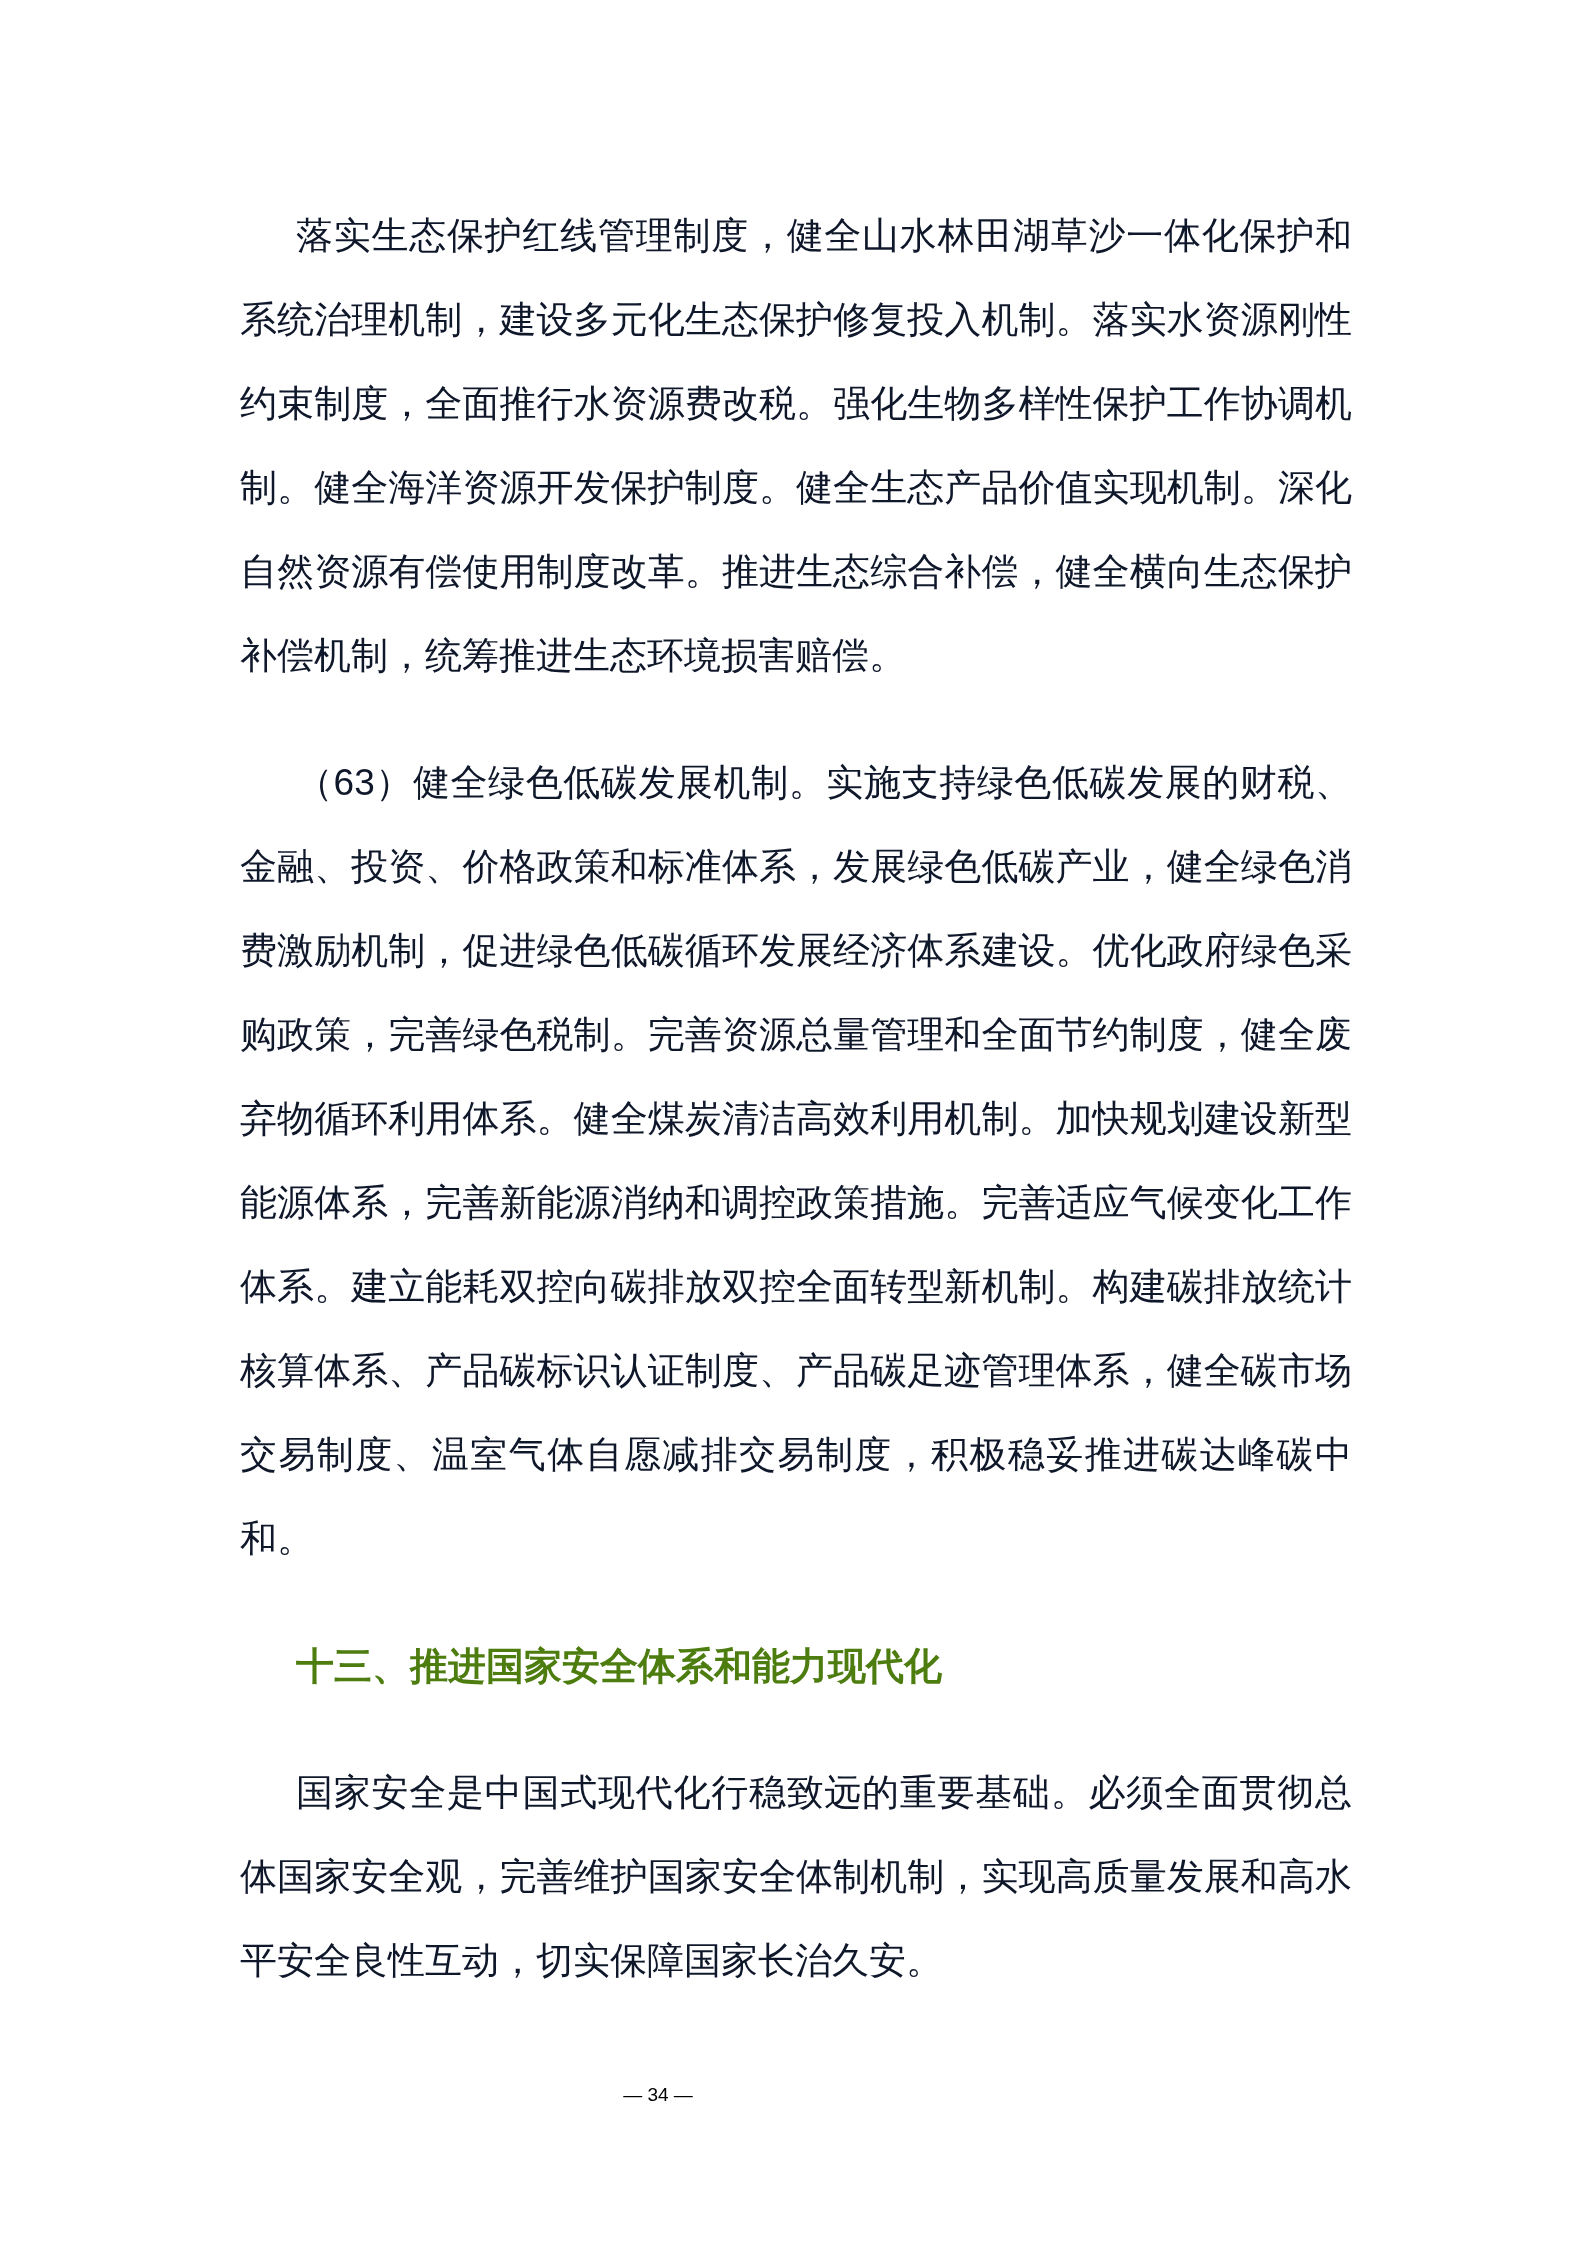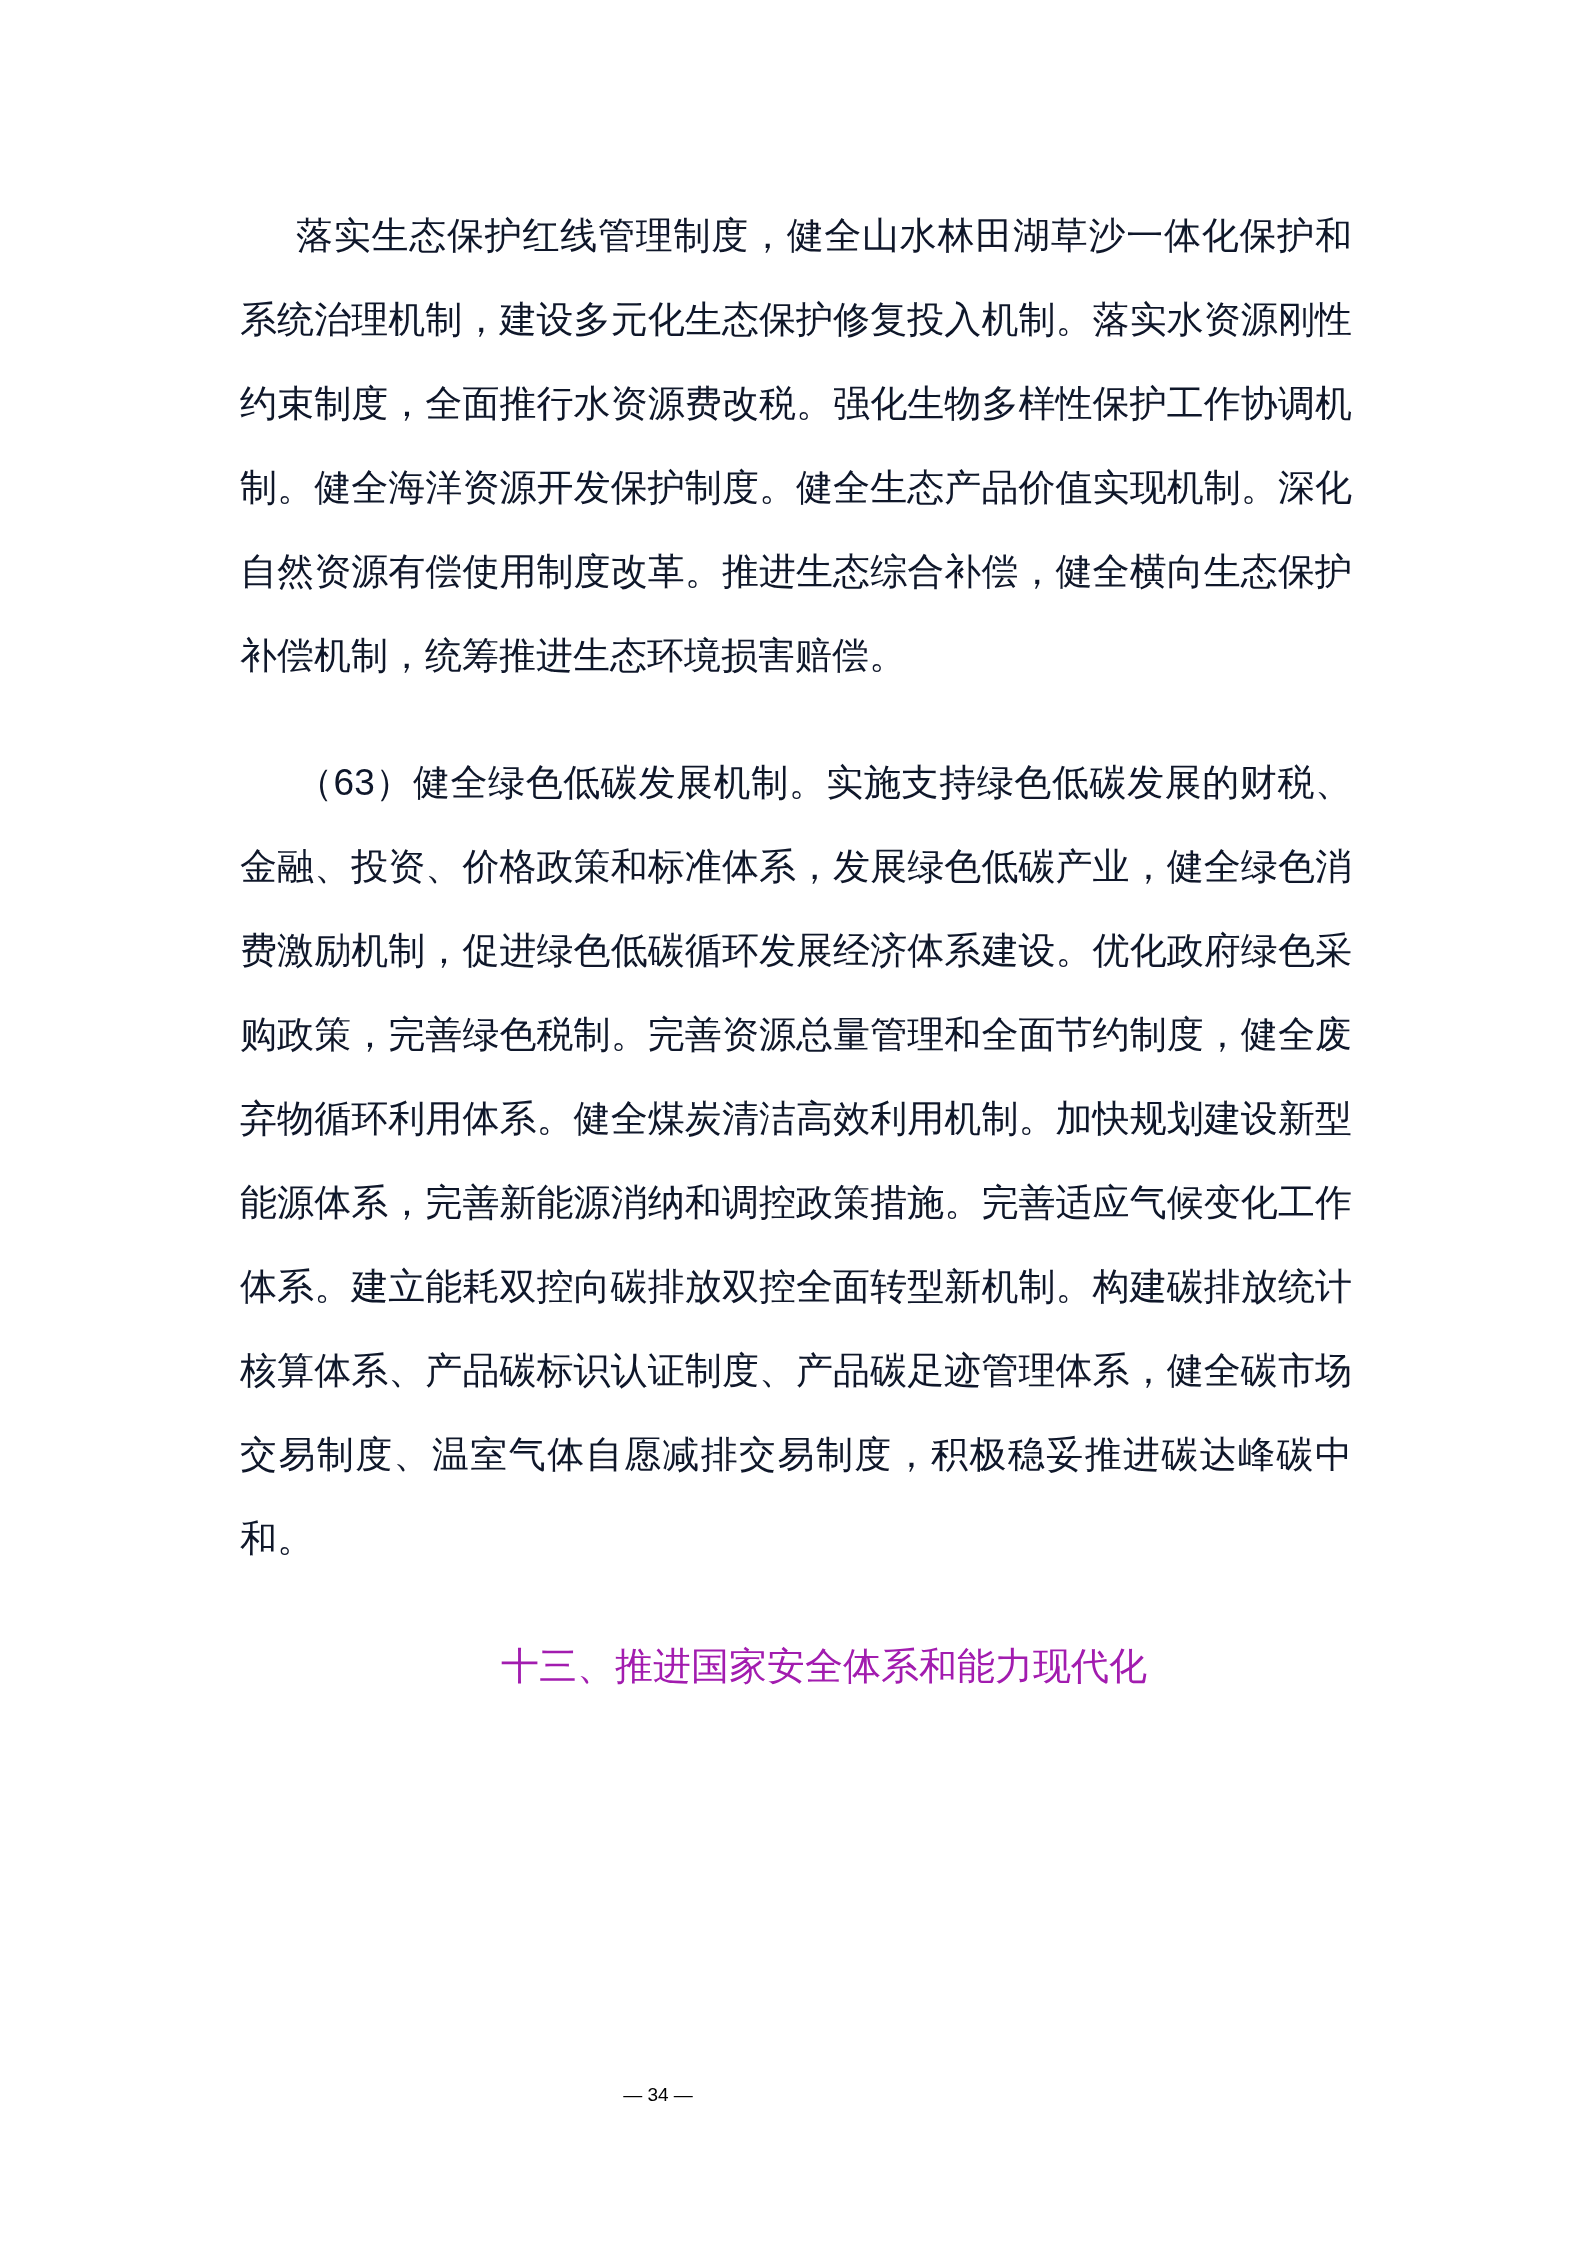--- a/index.html
+++ b/index.html
@@ -27,40 +27,40 @@
     color: #0f172a;
     text-align: justify;
     text-justify: inter-ideograph;
     margin: 0 0 43px 0;
     text-indent: 56px;
     word-break: normal;
   }
   .section-heading {
     font-size: 38px;
     line-height: 84px;
-    font-weight: 400;
-    color: #a21caf;
+    font-weight: 700;
+    color: #4d7c0f;
     margin: 0 0 43px 0;
     text-indent: 56px;
-    text-align: center;
   }
   .page-footer {
     position: absolute;
     top: 2083px;
     left: 658px;
     transform: translateX(-50%);
     font-size: 19px;
     line-height: 24px;
     color: #000000;
     white-space: nowrap;
   }
 </style>
 </head>
 <body>
 
 <div class="page">
   <div class="content">
     <p class="body-para">落实生态保护红线管理制度，健全山水林田湖草沙一体化保护和系统治理机制，建设多元化生态保护修复投入机制。落实水资源刚性约束制度，全面推行水资源费改税。强化生物多样性保护工作协调机制。健全海洋资源开发保护制度。健全生态产品价值实现机制。深化自然资源有偿使用制度改革。推进生态综合补偿，健全横向生态保护补偿机制，统筹推进生态环境损害赔偿。</p>
     <p class="body-para">（63）健全绿色低碳发展机制。实施支持绿色低碳发展的财税、金融、投资、价格政策和标准体系，发展绿色低碳产业，健全绿色消费激励机制，促进绿色低碳循环发展经济体系建设。优化政府绿色采购政策，完善绿色税制。完善资源总量管理和全面节约制度，健全废弃物循环利用体系。健全煤炭清洁高效利用机制。加快规划建设新型能源体系，完善新能源消纳和调控政策措施。完善适应气候变化工作体系。建立能耗双控向碳排放双控全面转型新机制。构建碳排放统计核算体系、产品碳标识认证制度、产品碳足迹管理体系，健全碳市场交易制度、温室气体自愿减排交易制度，积极稳妥推进碳达峰碳中和。</p>
     <h2 class="section-heading">十三、推进国家安全体系和能力现代化</h2>
+    <p class="body-para">国家安全是中国式现代化行稳致远的重要基础。必须全面贯彻总体国家安全观，完善维护国家安全体制机制，实现高质量发展和高水平安全良性互动，切实保障国家长治久安。</p>
   </div>
   <div class="page-footer">— 34 —</div>
 </div>
 
 </body></html>

